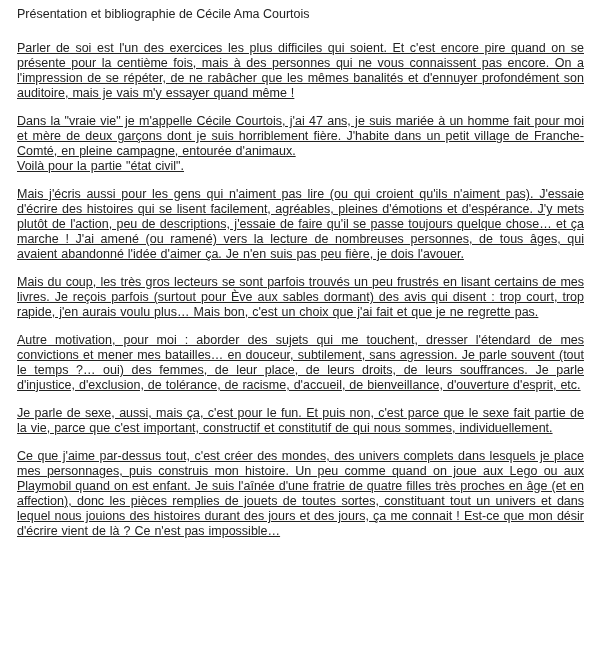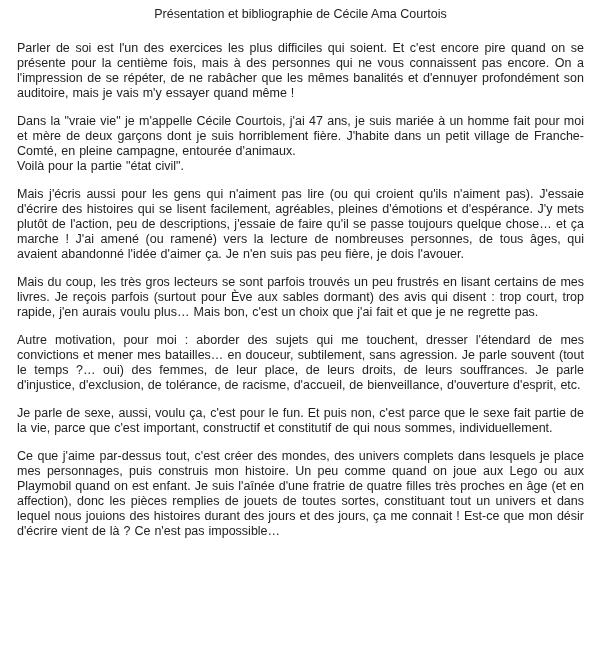--- a/index.html
+++ b/index.html
@@ -17,28 +17,29 @@
   .page {
     box-sizing: border-box;
     width: 600px;
     padding: 7px 16px 10px 17px;
   }
   .doc-title {
     font-size: 12.5px;
     line-height: 15px;
     font-weight: normal;
     margin: 0 0 19px 0;
-    text-align: center;
+    text-align: left;
   }
   .para {
     font-size: 12.5px;
     line-height: 15px;
     text-align: justify;
     margin: 0 0 13px 0;
     word-spacing: 0.5px;
+    text-decoration: underline;
   }
   
   .para.tight {
     margin-bottom: 0;
   }
   
   .para.continuation {
     text-align: left;
   }
   .para:last-child {
@@ -58,17 +59,17 @@
 
   <p class="para continuation">Voilà pour la partie "état civil".</p>
 
 
   <p class="para">Mais j'écris aussi pour les gens qui n'aiment pas lire (ou qui croient qu'ils n'aiment pas). J'essaie d'écrire des histoires qui se lisent facilement, agréables, pleines d'émotions et d'espérance. J'y mets plutôt de l'action, peu de descriptions, j'essaie de faire qu'il se passe toujours quelque chose… et ça marche ! J'ai amené (ou ramené) vers la lecture de nombreuses personnes, de tous âges, qui avaient abandonné l'idée d'aimer ça. Je n'en suis pas peu fière, je dois l'avouer.</p>
 
   <p class="para">Mais du coup, les très gros lecteurs se sont parfois trouvés un peu frustrés en lisant certains de mes livres. Je reçois parfois (surtout pour Ève aux sables dormant) des avis qui disent : trop court, trop rapide, j'en aurais voulu plus… Mais bon, c'est un choix que j'ai fait et que je ne regrette pas.</p>
 
   <p class="para">Autre motivation, pour moi : aborder des sujets qui me touchent, dresser l'étendard de mes convictions et mener mes batailles… en douceur, subtilement, sans agression. Je parle souvent (tout le temps ?… oui) des femmes, de leur place, de leurs droits, de leurs souffrances. Je parle d'injustice, d'exclusion, de tolérance, de racisme, d'accueil, de bienveillance, d'ouverture d'esprit, etc.</p>
 
-  <p class="para">Je parle de sexe, aussi, voulu ça, c'est pour le fun. Et puis non, c'est parce que le sexe fait partie de la vie, parce que c'est important, constructif et constitutif de qui nous sommes, individuellement.</p>
+  <p class="para">Je parle de sexe, aussi, mais ça, c'est pour le fun. Et puis non, c'est parce que le sexe fait partie de la vie, parce que c'est important, constructif et constitutif de qui nous sommes, individuellement.</p>
 
   <p class="para">Ce que j'aime par-dessus tout, c'est créer des mondes, des univers complets dans lesquels je place mes personnages, puis construis mon histoire. Un peu comme quand on joue aux Lego ou aux Playmobil quand on est enfant. Je suis l'aînée d'une fratrie de quatre filles très proches en âge (et en affection), donc les pièces remplies de jouets de toutes sortes, constituant tout un univers et dans lequel nous jouions des histoires durant des jours et des jours, ça me connait ! Est-ce que mon désir d'écrire vient de là ? Ce n'est pas impossible…</p>
 
 </div>
 
 </body></html>

